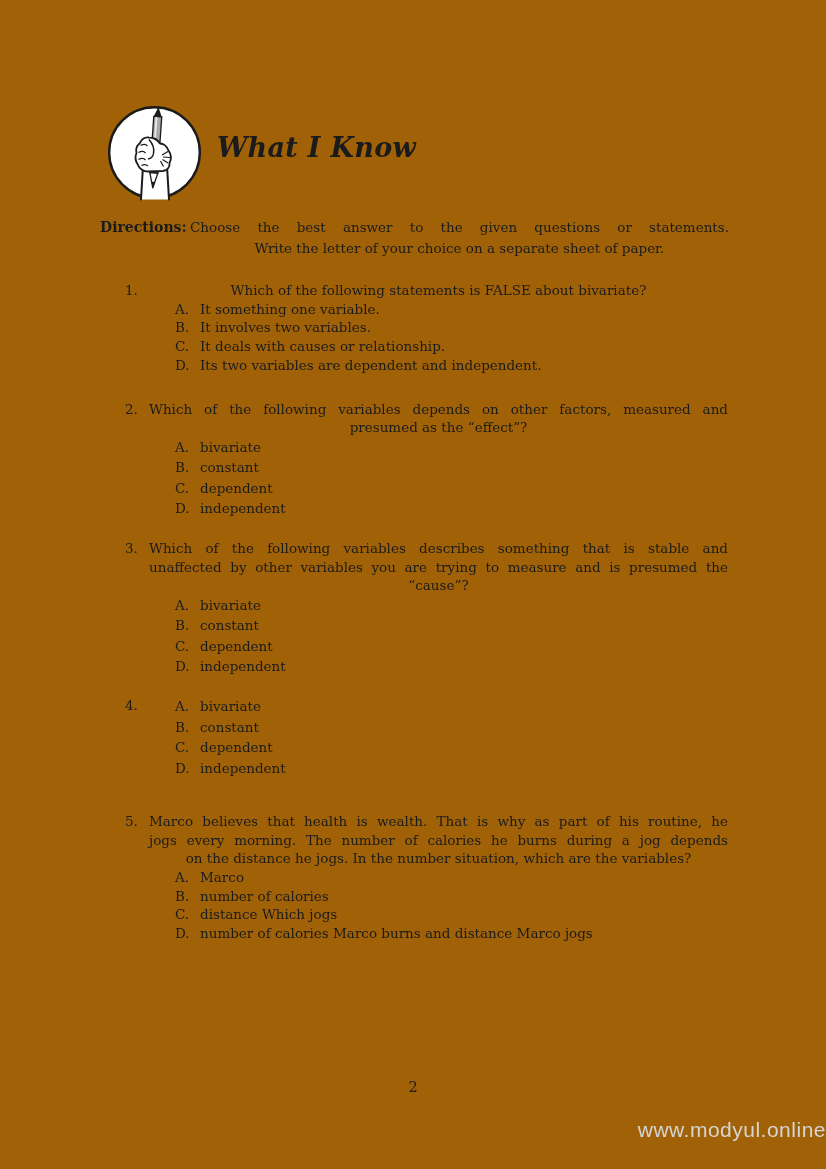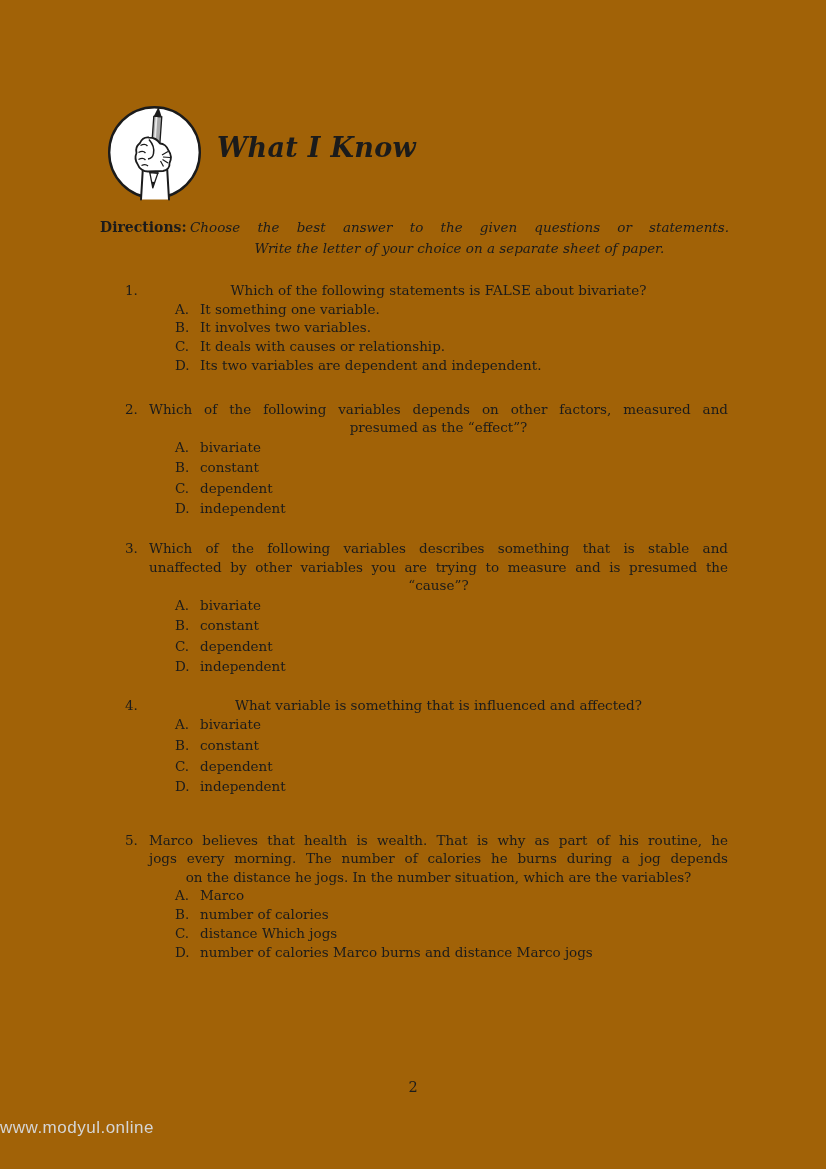--- a/index.html
+++ b/index.html
@@ -14,21 +14,21 @@
   .hdr-title {
     position:absolute; left:217px; top:132px;
     font-size:27px; font-weight:bold; font-style:italic; letter-spacing:.3px;
   }
   
   .directions {
     position:absolute; left:100px; top:217px; width:629px;
     display:flex; font-size:13.5px; line-height:21px;
   }
   .dlabel { font-weight:bold; width:90px; flex:none; font-size:14px; }
-  .dtext  { width:539px;font-style:italic; }
+  .dtext  { width:539px; }
   .jline  { display:block; text-align:justify; text-align-last:justify; }
   .lline  { display:block; text-align:center; }
   
   .questions { position:absolute; left:125px; top:281px; width:603px; font-size:13.5px; }
   .q     { display:flex; }
   .qnum  { width:24px; flex:none; line-height:18.5px; }
   .qbody { flex:1; min-width:0; }
   .qlines { line-height:18.5px; }
   .opts  { list-style:none; padding-left:26px; }
   .opt   { display:flex; line-height:18.8px; }
@@ -37,23 +37,23 @@
   .q1 { margin-bottom:25px; }
   .q2 { margin-bottom:20px; }
   .q3 { margin-bottom:19px; }
   .q4 { margin-bottom:34px; }
   
   .footer-num {
     position:absolute; left:0; width:100%; top:1079px;
     text-align:center; font-size:14.5px;
   }
   .watermark {
-    position:absolute; left:0; width:100%; top:1118px; text-align:left;
+    position:absolute; left:0; width:100%; top:1118px; text-align:right;
     font-family:"Liberation Sans","DejaVu Sans",sans-serif;
-    font-size:17px; color:#d5d5d5; letter-spacing:.5px;
+    font-size:21px; color:#d5d5d5; letter-spacing:.5px;
   }
   svg .ln { stroke:#1b1b1b; fill:none; }
 </style>
 </head>
 <body>
 
 <div class="page">
 
   <div class="hdr-icon">
     <svg viewBox="0 0 97 97" width="97" height="97" aria-hidden="true">
@@ -175,23 +175,20 @@
               <span class="letter">D.</span>
               <span>independent</span>
             </li>
         </ul>
       </div>
     </div>
 
     <div class="q q4 loose">
       <span class="qnum">4.</span>
       <div class="qbody">
-        <div class="qlines">
-          <span class="lline">What variable is something that is influenced and affected?</span>
-        </div>
         <ul class="opts">
           <li class="opt">
               <span class="letter">A.</span>
               <span>bivariate</span>
             </li>
           <li class="opt">
               <span class="letter">B.</span>
               <span>constant</span>
             </li>
           <li class="opt">

